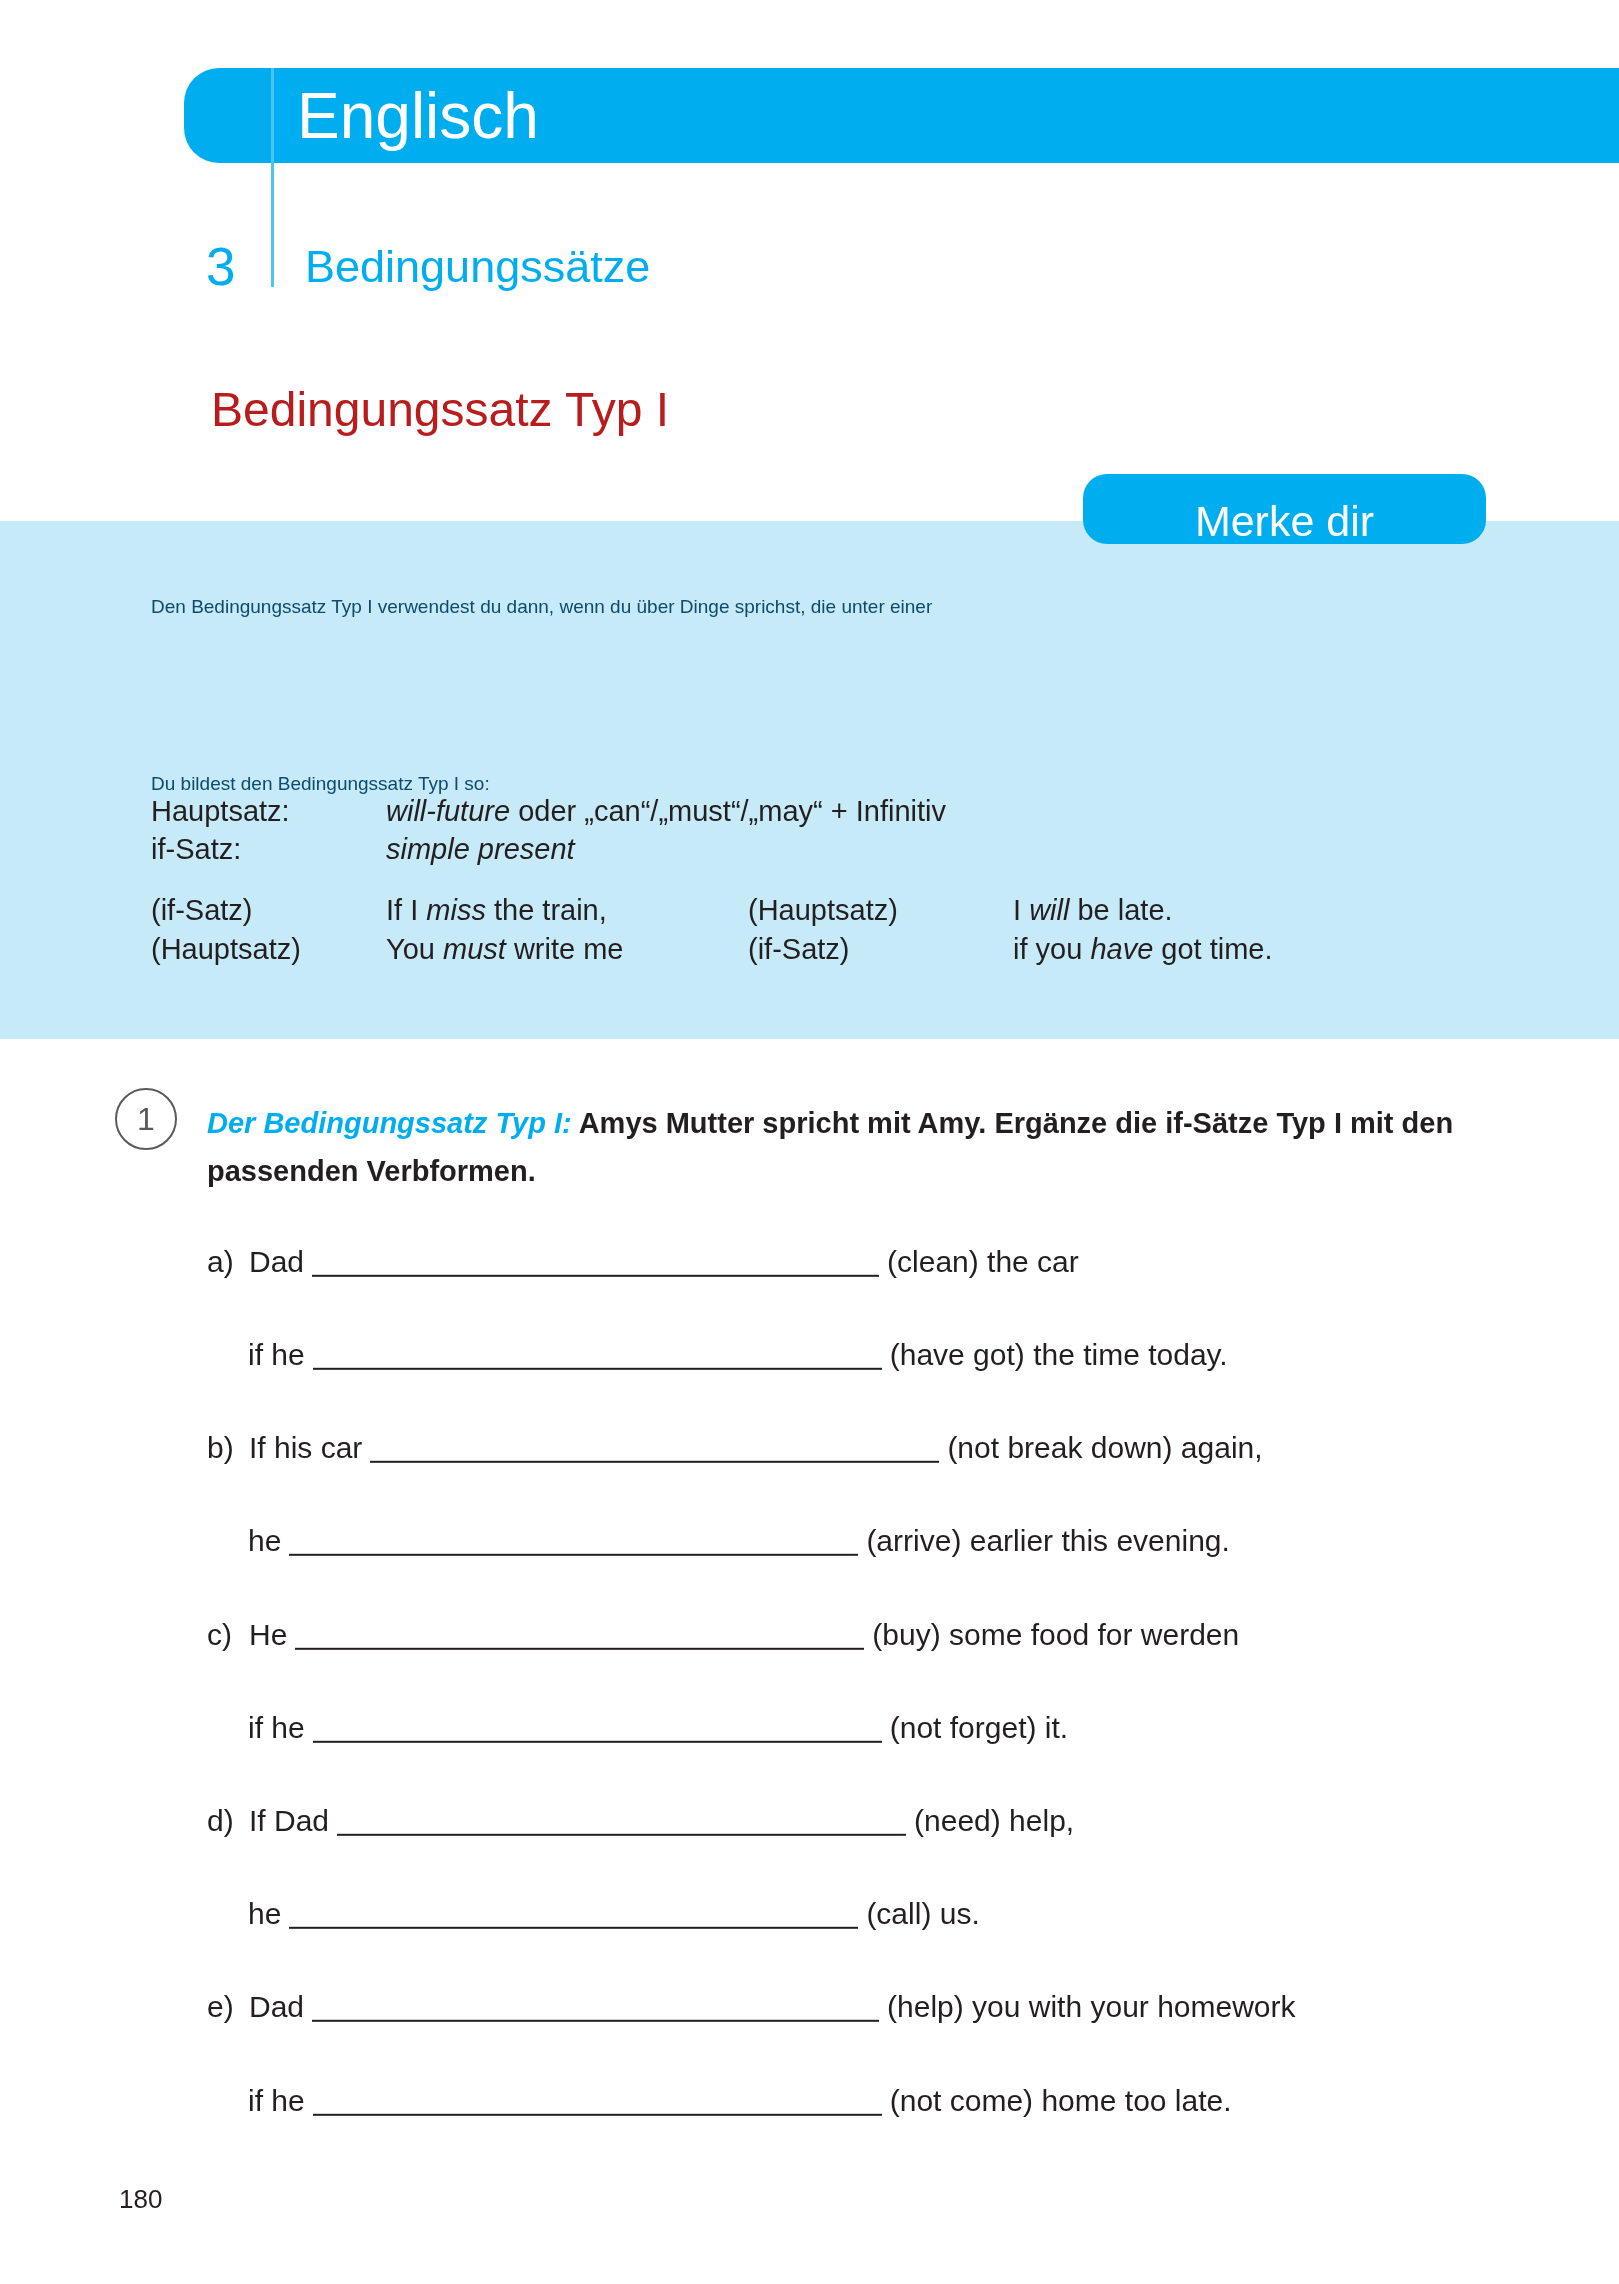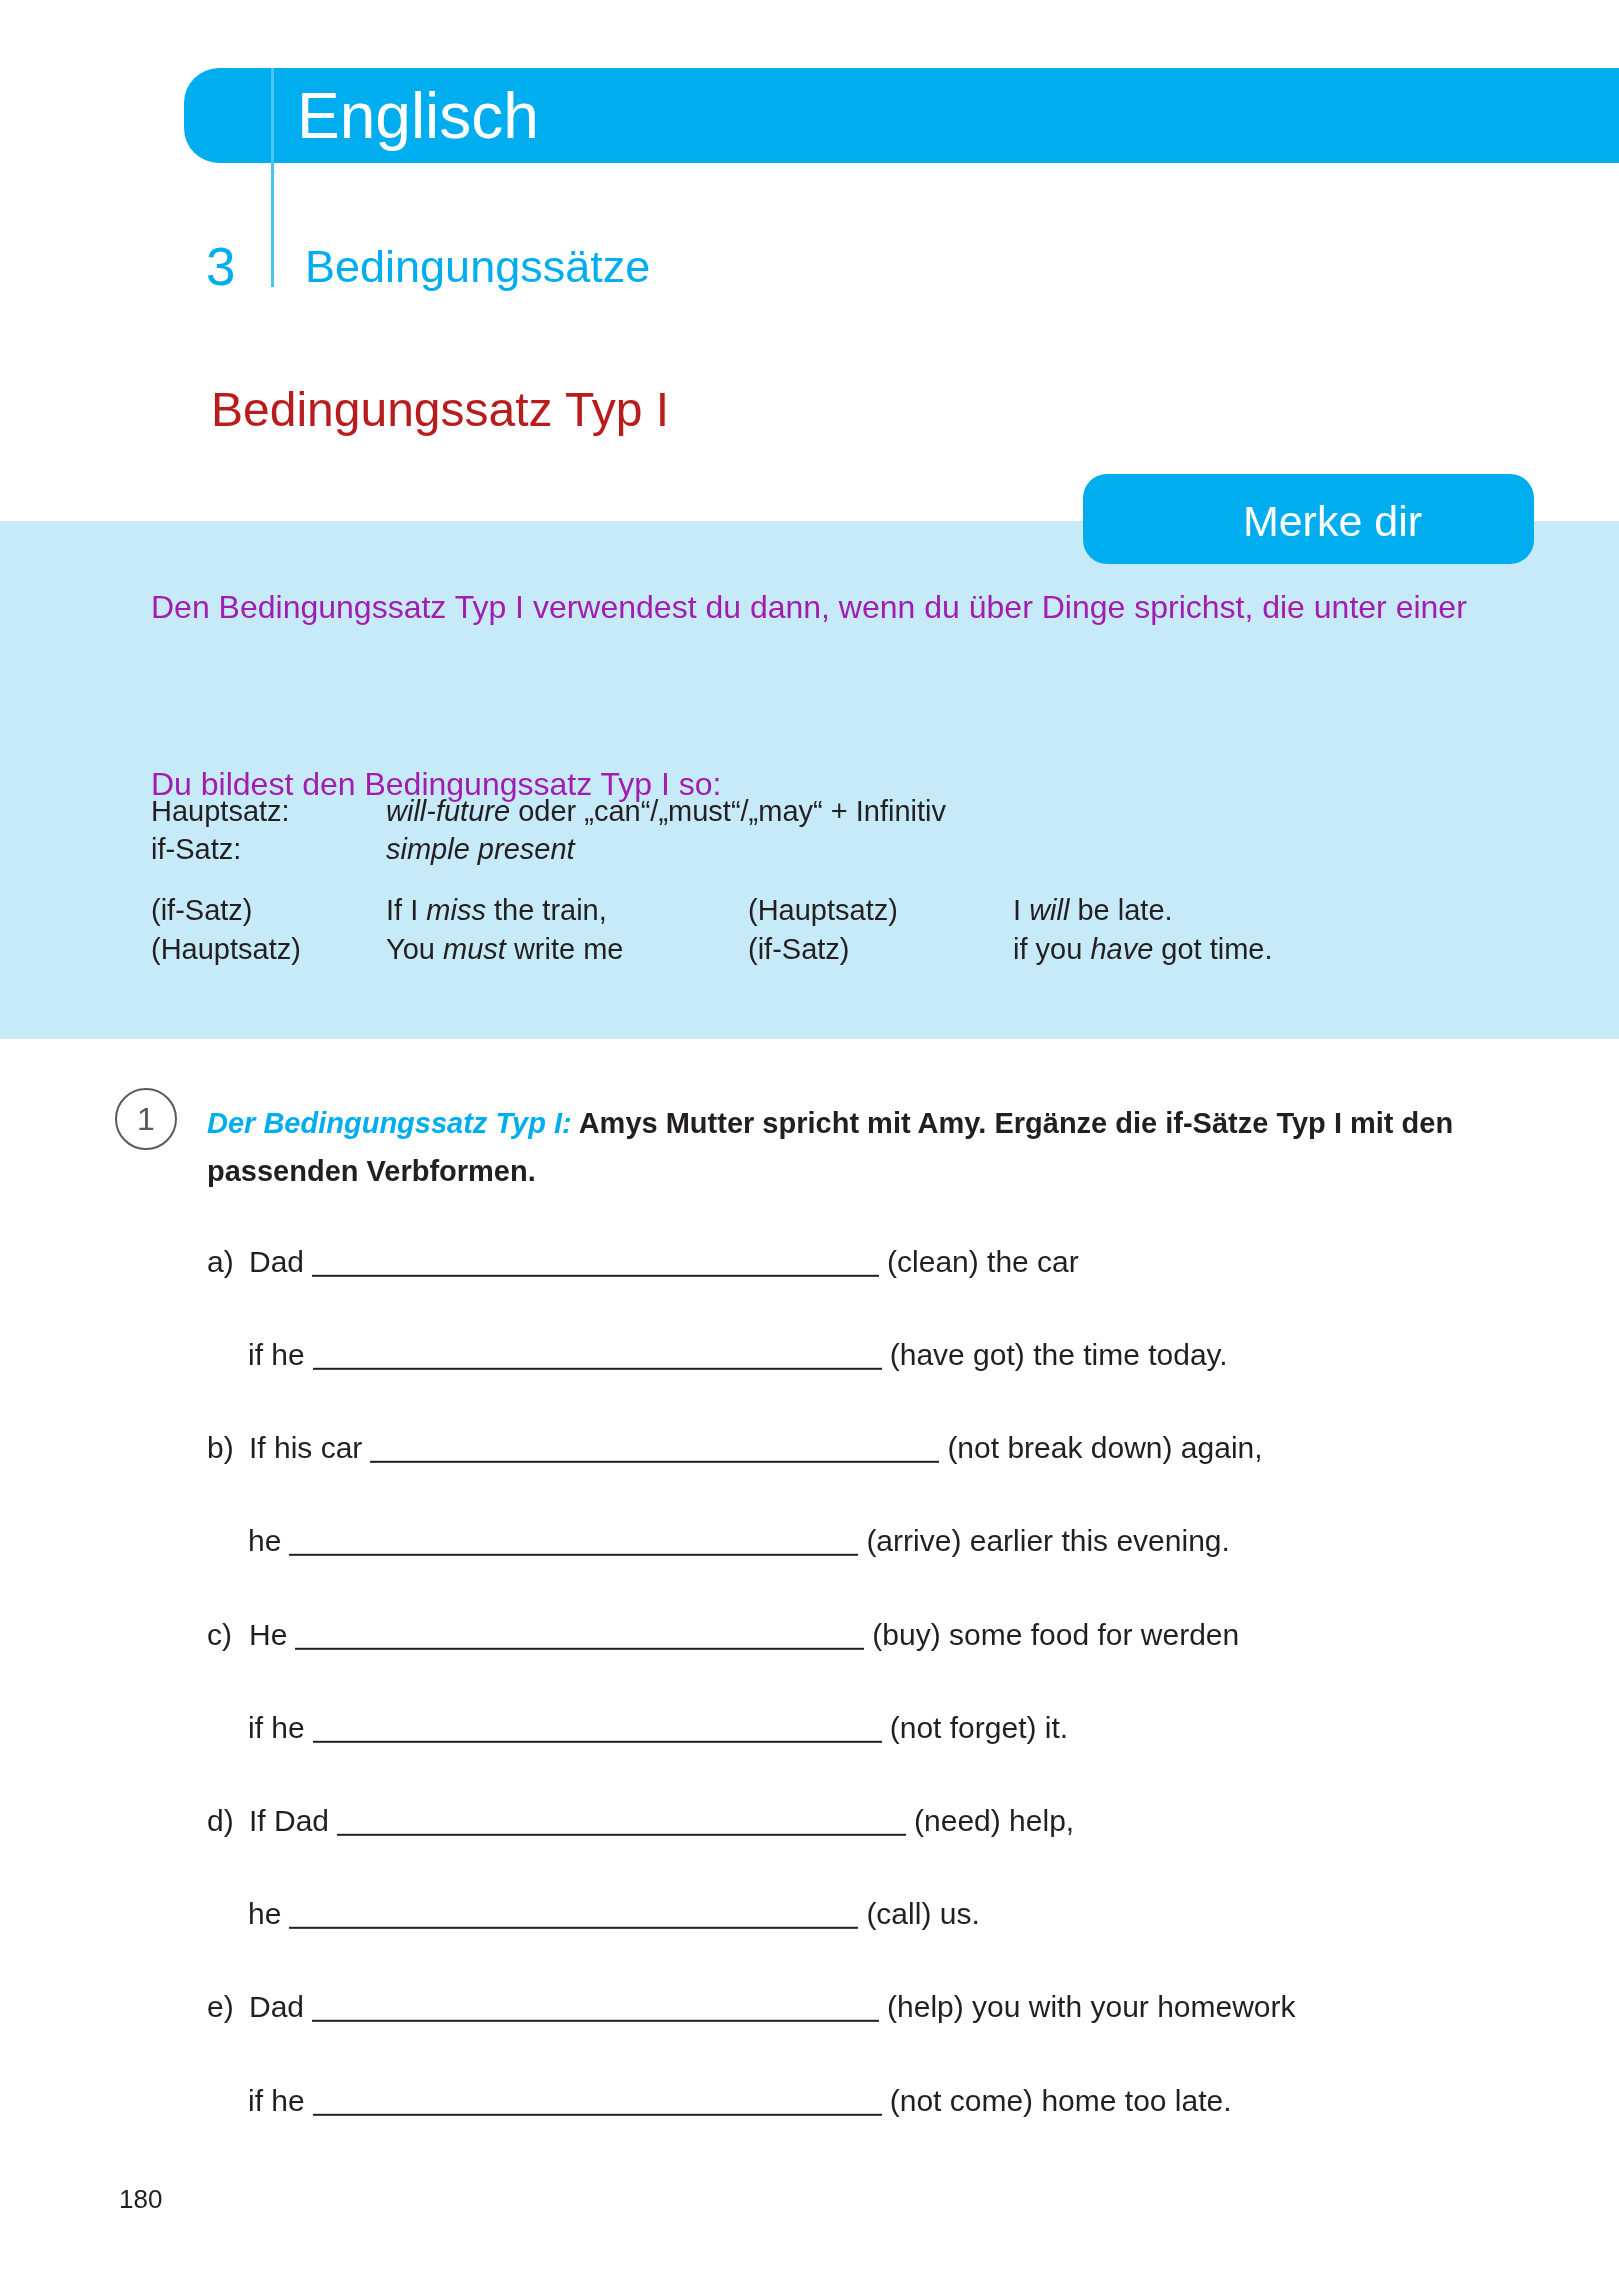--- a/index.html
+++ b/index.html
@@ -31,25 +31,25 @@
     }
     #section-title {
       left: 211px; top: 378px; font-size: 48px; line-height: 64px; color: #b91c1c; white-space: nowrap;
     }
 
     
     #merke-band {
       left: 0; top: 521px; width: 1619px; height: 518px; background: #c7eaf8;
     }
     #merke-tab {
-      left: 1083px; top: 474px; width: 403px; height: 90px;
+      left: 1083px; top: 474px; width: 403px; height: 70px;
       background: #00aeef; border-radius: 24px;
-      color: #ffffff; font-size: 43px; line-height: 95px; text-align: center; padding-left: 48px;
+      color: #ffffff; font-size: 43px; line-height: 95px; text-align: center;
     }
-    .merke-text { font-size: 32px; line-height: 40px; color: #a21caf; white-space: nowrap; }
+    .merke-text { font-size: 19px; line-height: 40px; color: #0c4a6e; white-space: nowrap; }
     #merke-para { left: 151px; top: 587px; width: 1302px; white-space: normal; }
     #merke-para .line { display: block; white-space: nowrap; }
     #merke-intro { left: 151px; top: 764px; }
     .rule-row, .ex-row { position: absolute; left: 151px; font-size: 29px; line-height: 40px; white-space: nowrap; }
     .rule-row .c1, .ex-row .c1 { position: absolute; left: 0; }
     .rule-row .c2, .ex-row .c2 { position: absolute; left: 235px; }
     .ex-row .c3 { position: absolute; left: 597px; }
     .ex-row .c4 { position: absolute; left: 862px; }
     em { font-style: italic; }
     b { font-weight: bold; }

